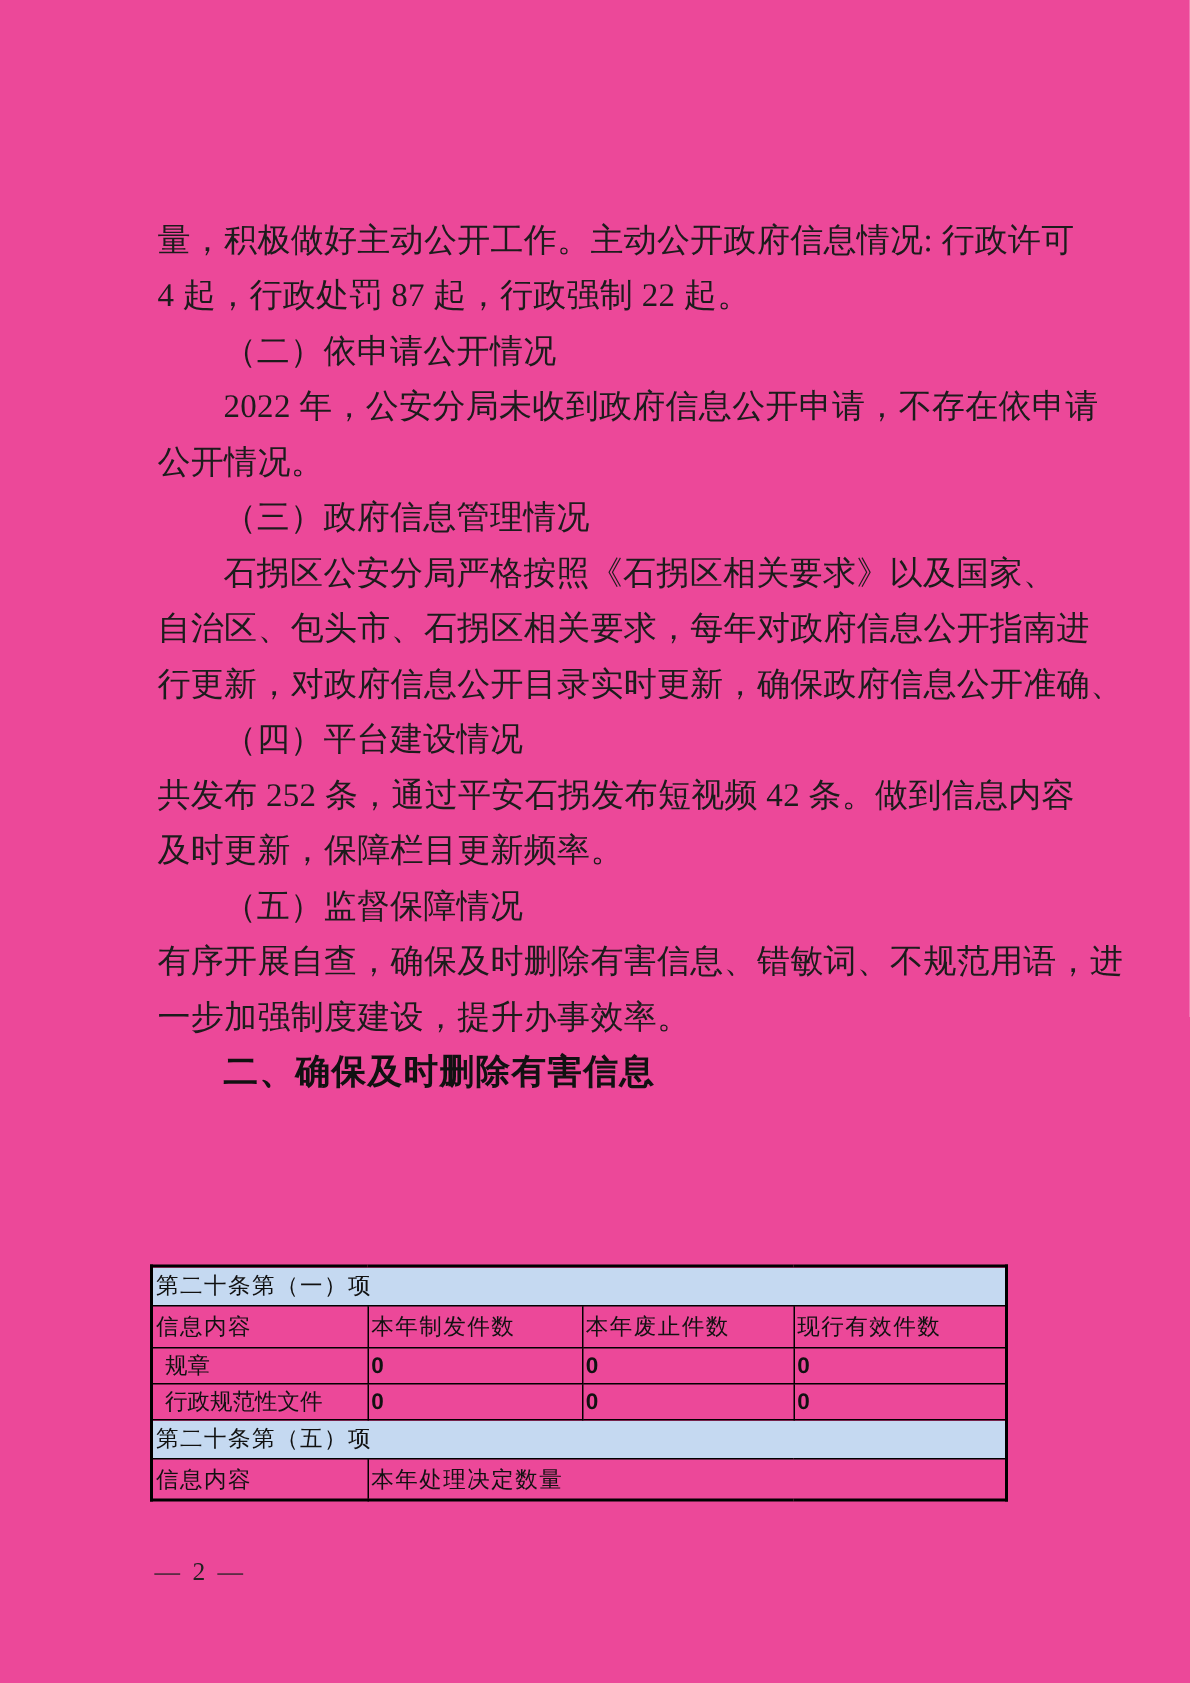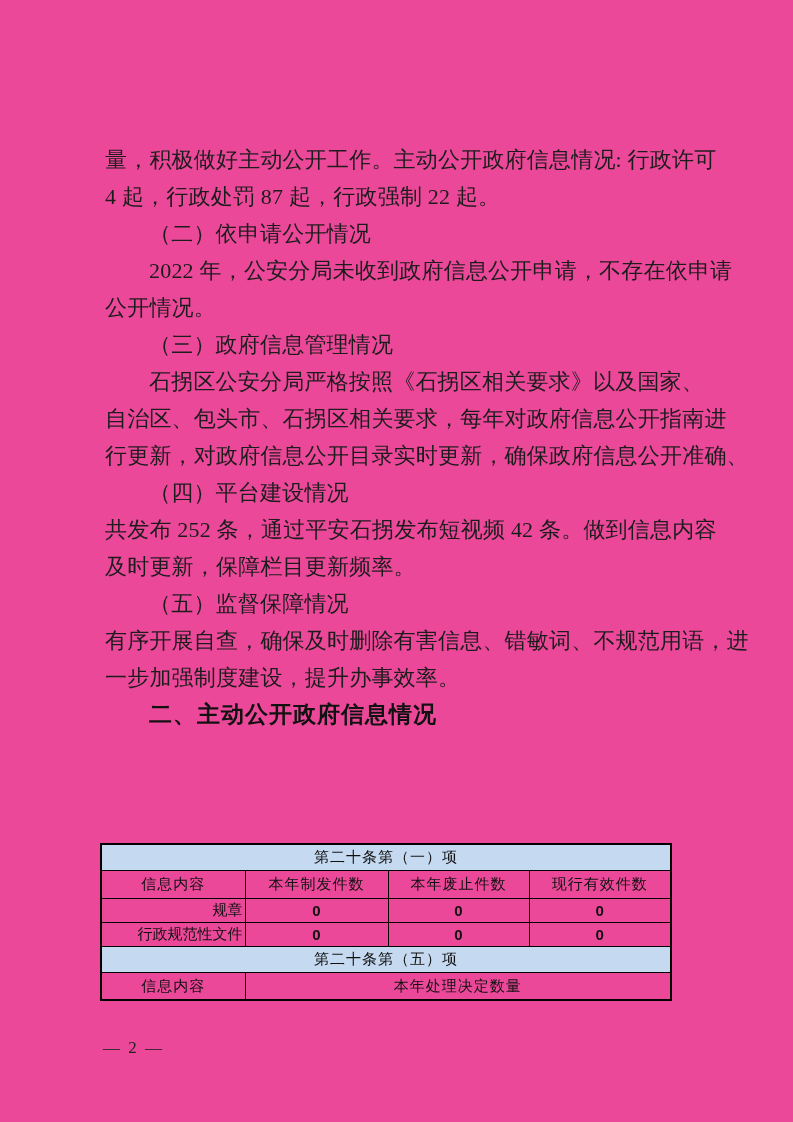--- a/index.html
+++ b/index.html
@@ -22,30 +22,30 @@
     font-family:"Liberation Sans","DejaVu Sans",sans-serif;
     font-weight:700;font-size:23px;letter-spacing:1px;color:#111;
   }
   
   .info-table{
     position:absolute;left:100px;top:843px;width:570px;
     border-collapse:collapse;table-layout:fixed;
     font-size:15px;color:#111;
   }
   .info-table td{
-    border:1px solid #000;text-align:center;vertical-align:middle;
+    border:1px solid #000;vertical-align:middle;
     padding:0 2px;overflow:hidden;
   }
   .info-table{border:2px solid #000;}
   .info-table td.sec-title{
     background:var(--tbl-head-bg,#c5d9f1);
     height:25px;letter-spacing:1px;
   }
   .info-table td.col-head{height:27px;letter-spacing:1px;}
-  .info-table td.row-label{text-align:right;padding-left:8px;height:23px;}
+  .info-table td.row-label{text-align:left;padding-left:8px;height:23px;}
   .info-table td.num{
     font-family:"Liberation Sans","DejaVu Sans",sans-serif;
     font-weight:600;font-size:15px;height:23px;
   }
   .info-table td.last-head{height:26px;letter-spacing:1px;}
   
   .page-number{
     position:absolute;left:103px;top:1038px;
     font-size:17px;letter-spacing:2px;color:#222;
   }
@@ -64,21 +64,21 @@
     <div class="line indent">（三）政府信息管理情况</div>
     <div class="line indent">石拐区公安分局严格按照《石拐区相关要求》以及国家、</div>
     <div class="line">自治区、包头市、石拐区相关要求，每年对政府信息公开指南进</div>
     <div class="line">行更新，对政府信息公开目录实时更新，确保政府信息公开准确、</div>
     <div class="line indent">（四）平台建设情况</div>
     <div class="line">共发布 252 条，通过平安石拐发布短视频 42 条。做到信息内容</div>
     <div class="line">及时更新，保障栏目更新频率。</div>
     <div class="line indent">（五）监督保障情况</div>
     <div class="line">有序开展自查，确保及时删除有害信息、错敏词、不规范用语，进</div>
     <div class="line">一步加强制度建设，提升办事效率。</div>
-    <div class="line indent h2">二、主动公开政府信息情况</div>
+    <div class="line indent h2">二、确保及时删除有害信息</div>
   </div>
 
   <table class="info-table">
     <colgroup>
       <col style="width:144px">
         <col style="width:143px">
         <col style="width:141px">
         <col style="width:142px">
     </colgroup>
     <tbody>

